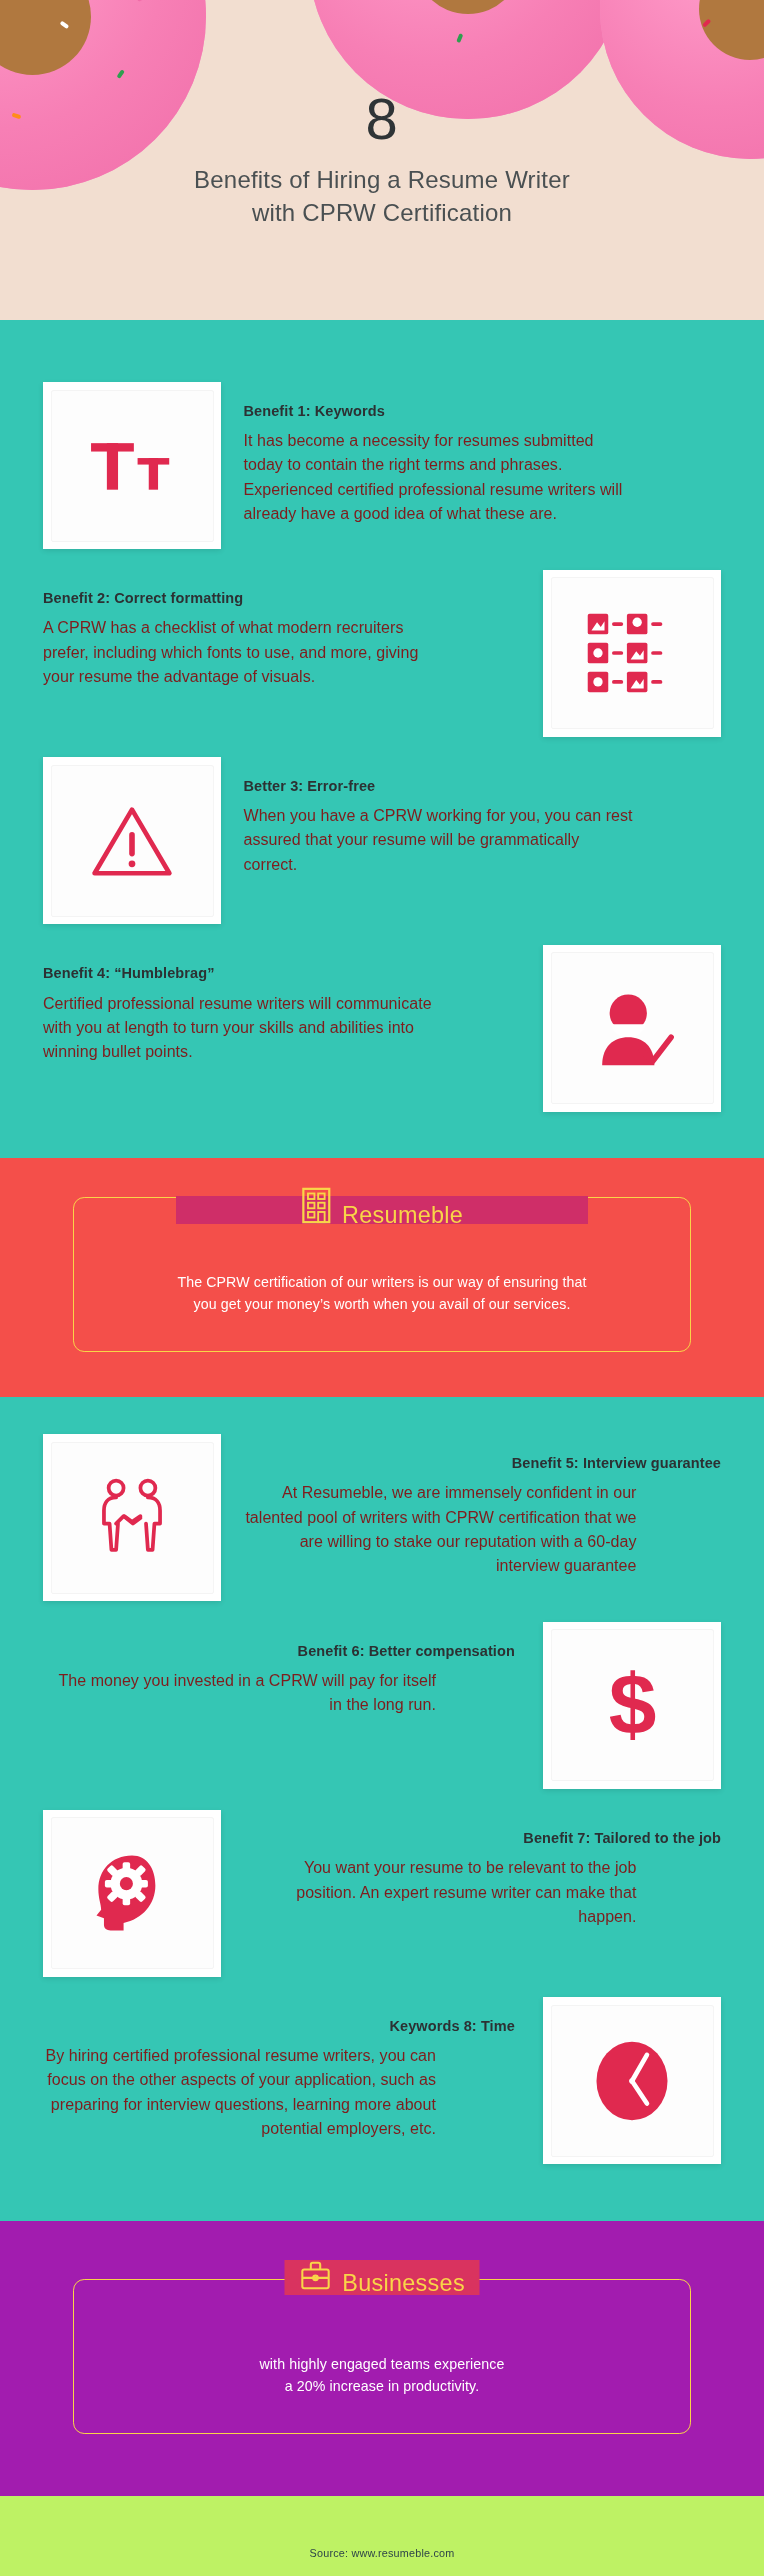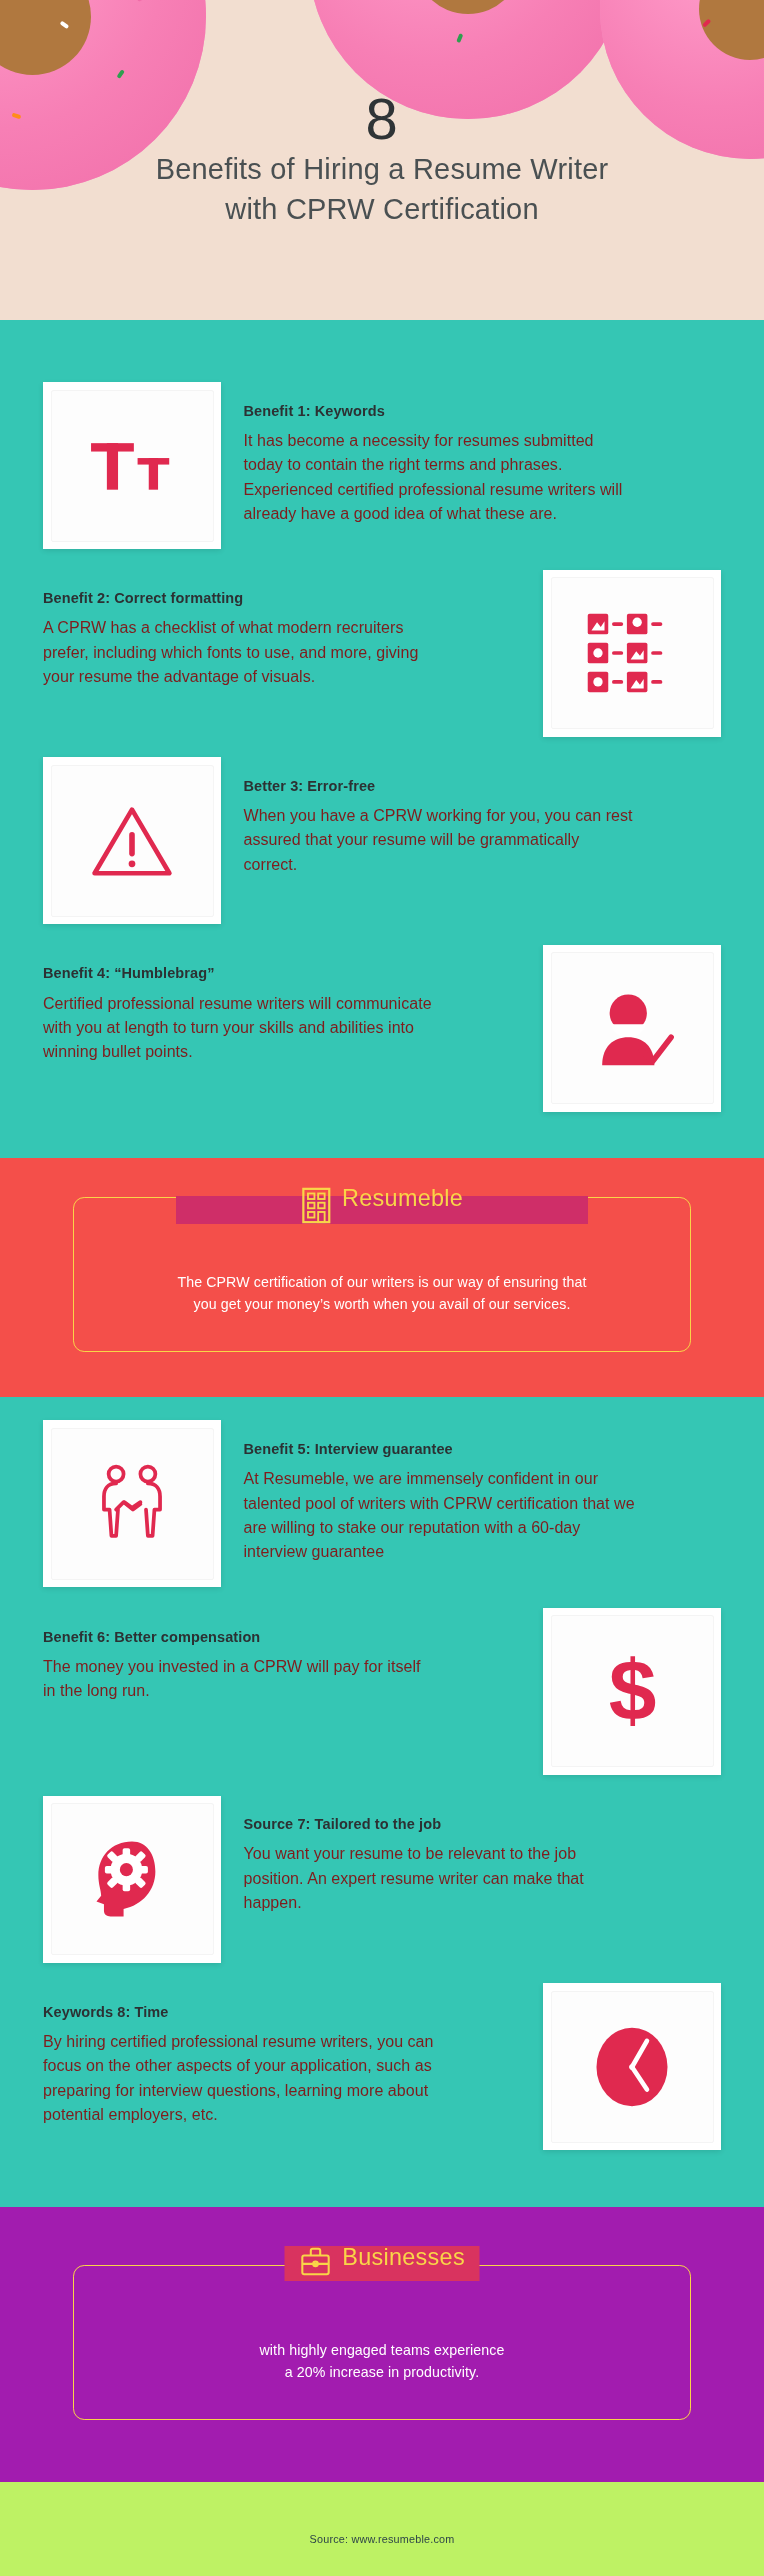--- a/index.html
+++ b/index.html
@@ -65,32 +65,32 @@
     z-index: 5;
   }
   .big-number {
     font-size: 58px;
     font-weight: 300;
     color: #2f3436;
     line-height: 1;
     letter-spacing: 0.9px;
   }
   .header-title {
-    margin-top: 1px;
-    font-size: 29px;
+    margin-top: 15px;
+    font-size: 24px;
     font-weight: 300;
     color: #4a5052;
     line-height: 1.38;
     letter-spacing: 0.2px;
   }
 
   
   .teal { background: #35c6b4; }
   .band-1 { padding: 62px 0 26px; }
-  .band-2 { padding: 23px 0 36px; }
+  .band-2 { padding: 37px 0 36px; text-align: right; }
 
   .row {
     display: flex;
     align-items: flex-start;
     width: 678px;
     margin: 0 auto 20.6px;
     gap: 22.5px;
   }
   .row.reverse { flex-direction: row-reverse; }
 
@@ -173,21 +173,21 @@
     width: 412px;
     height: 28px;
     background: #cf2e68;
     z-index: 2;
   }
   .callout-pink .badge-bar { background: transparent; }
   .badge-content {
     position: relative;
     z-index: 3;
     display: flex;
-    align-items: flex-start;
+    align-items: flex-end;
     gap: 11.2px;
   }
   .badge-label {
     font-size: 23.4px;
     font-weight: 300;
     color: #f9d548;
     letter-spacing: 0.3px;
     line-height: 1;
   }
   .callout-text {
@@ -442,21 +442,21 @@
                 <rect x="51" y="17" width="8" height="10" rx="2" transform="rotate(45 55 22)"></rect>
                 <rect x="21" y="45" width="8" height="10" rx="2" transform="rotate(45 25 50)"></rect>
                 <rect x="51" y="45" width="8" height="10" rx="2" transform="rotate(-45 55 50)"></rect>
               </g>
               <circle cx="40" cy="36" r="7" fill="#e0294f"></circle>
             </svg>
           </span>
         </div>
       </div>
       <div class="txt">
-        <div class="b-title">Source 7: Tailored to the job</div>
+        <div class="b-title">Benefit 7: Tailored to the job</div>
         <div class="b-body">You want your resume to be relevant to the job position. An expert resume writer can make that happen.</div>
       </div>
     </div>
 
     <div class="row reverse">
       <div class="icon-card">
         <div class="inner">
           <span>
             <svg width="86" height="94" viewBox="0 0 92 100">
               <ellipse cx="46" cy="50" rx="38" ry="42" fill="#e0294f"></ellipse>

